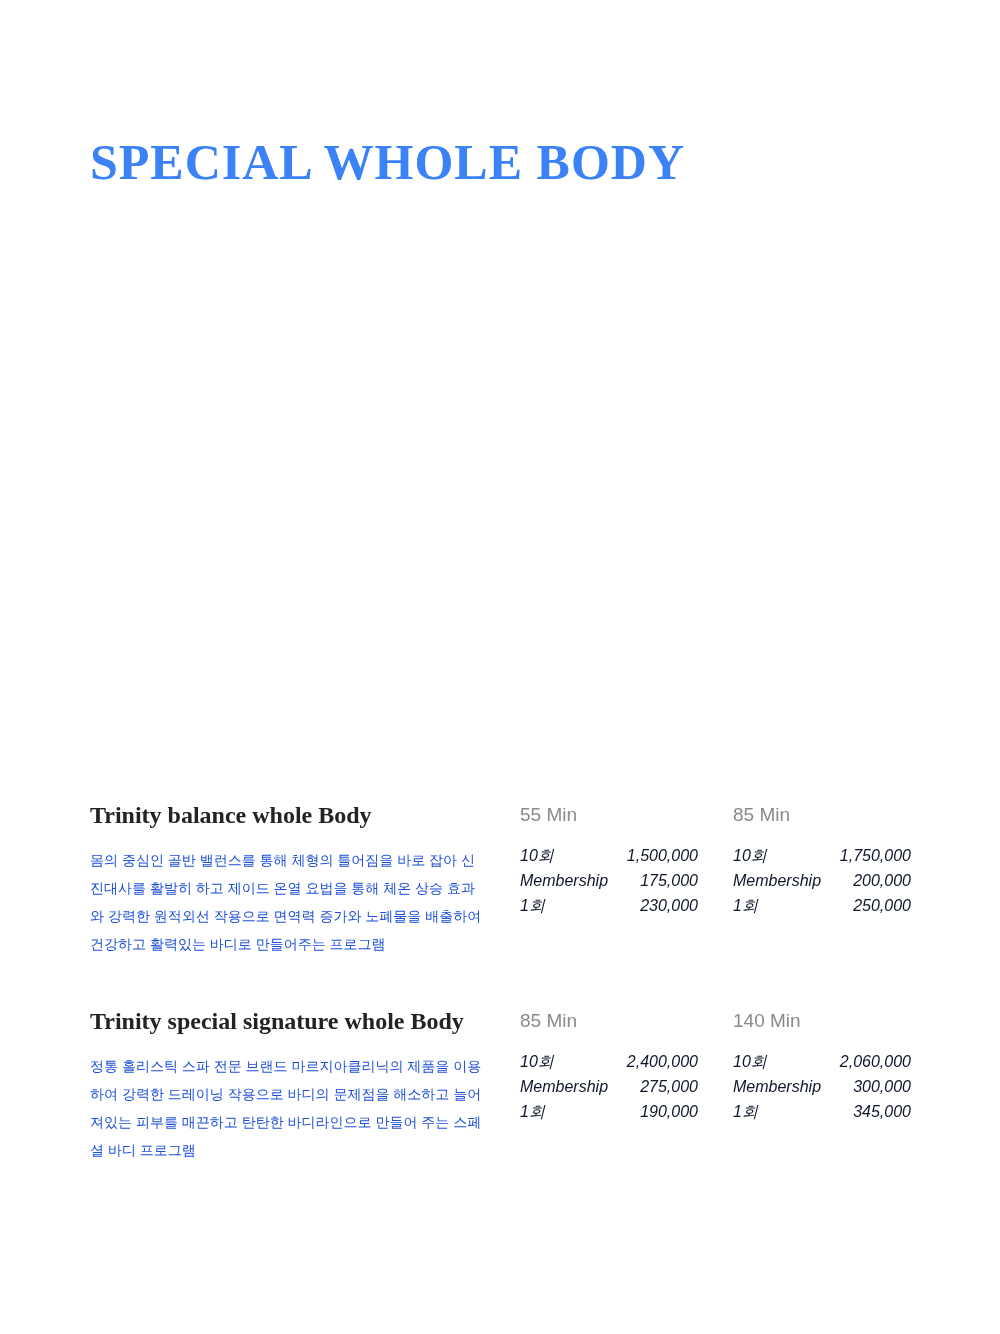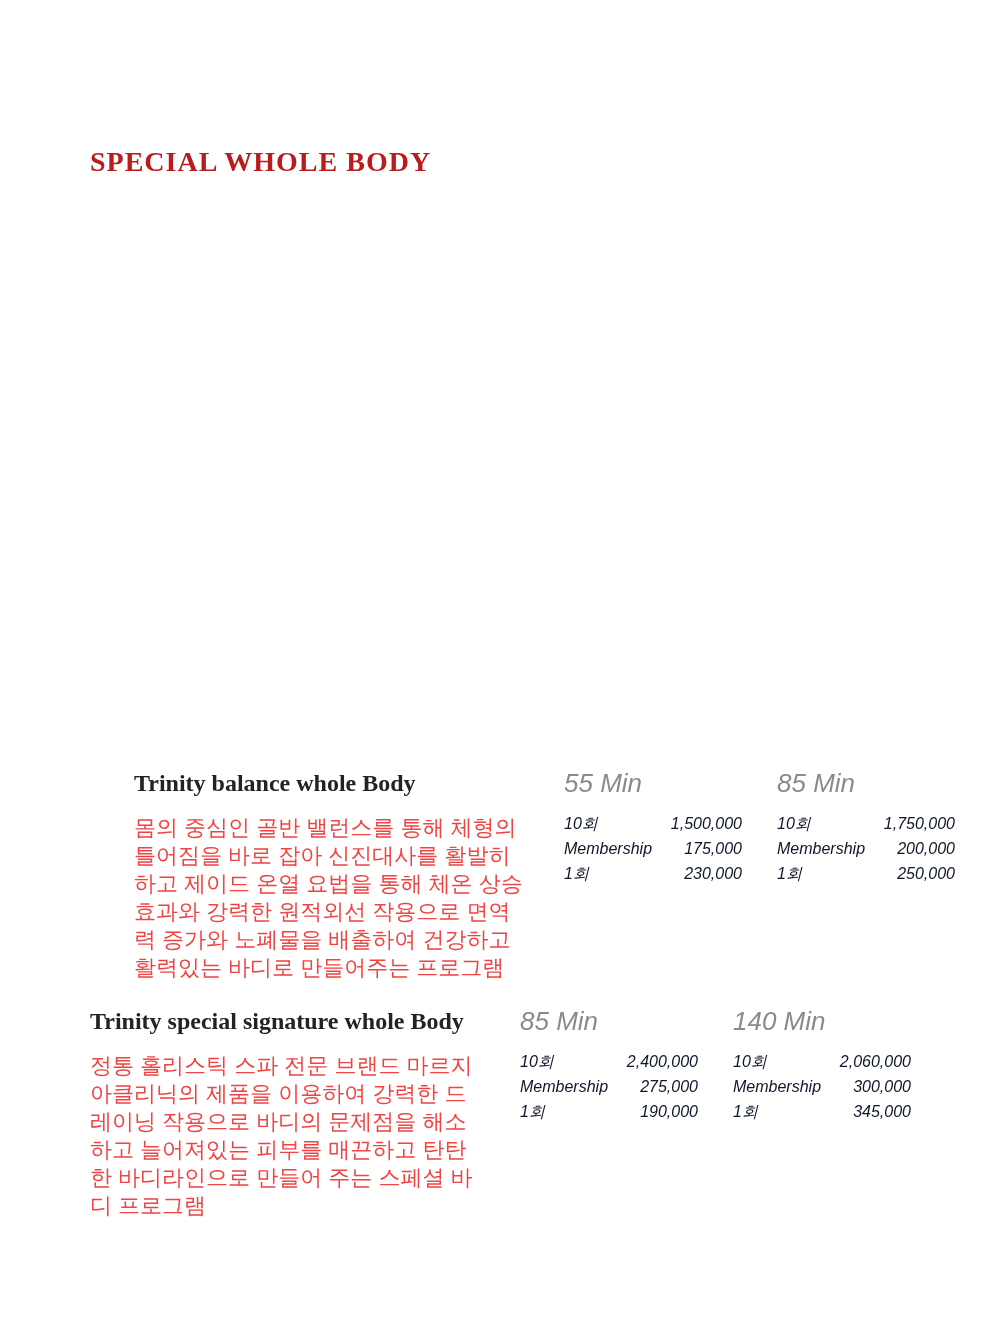--- a/index.html
+++ b/index.html
@@ -15,68 +15,67 @@
     overflow: hidden;
     font-family: "Liberation Sans", sans-serif;
   }
   .page-title {
     position: absolute;
     left: 90px;
     top: 139px;
     margin: 0;
     font-family: "Liberation Serif", serif;
     font-weight: 600;
-    font-size: 28px;
+    font-size: 50px;
     line-height: 46px;
     letter-spacing: 1px;
-    color: #b91c1c;
+    color: #3b82f6;
     white-space: nowrap;
   }
   .program-section {
     position: absolute;
     left: 90px;
     width: 820px;
     display: flex;
     align-items: flex-start;
   }
-  .section-1 { top: 768px; margin-left: 44px; }
+  .section-1 { top: 800px; }
   .section-2 { top: 1006px; }
 
   .program-info {
     flex: 0 0 430px;
     width: 430px;
   }
   .program-name {
     margin: 0;
     font-family: "Liberation Serif", serif;
     font-weight: 600;
     font-size: 24px;
     line-height: 30px;
     color: #232323;
     white-space: nowrap;
   }
   .program-description {
     margin: 16px 0 0 0;
     width: 398px;
-    font-size: 22px;
+    font-size: 14px;
     line-height: 28px;
-    color: #ef4444;
+    color: #1d4ed8;
     word-break: normal;
   }
 
   .price-option {
     flex: 0 0 178px;
     width: 178px;
   }
   .price-option + .price-option {
     margin-left: 35px;
   }
   .duration-label {
-    font-style: italic;
-    font-size: 26px;
+    font-size: 19px;
     line-height: 30px;
     color: #8a8a8a;
     white-space: nowrap;
   }
   .price-rows {
     margin-top: 13px;
   }
   .price-row {
     display: flex;
     justify-content: space-between;

